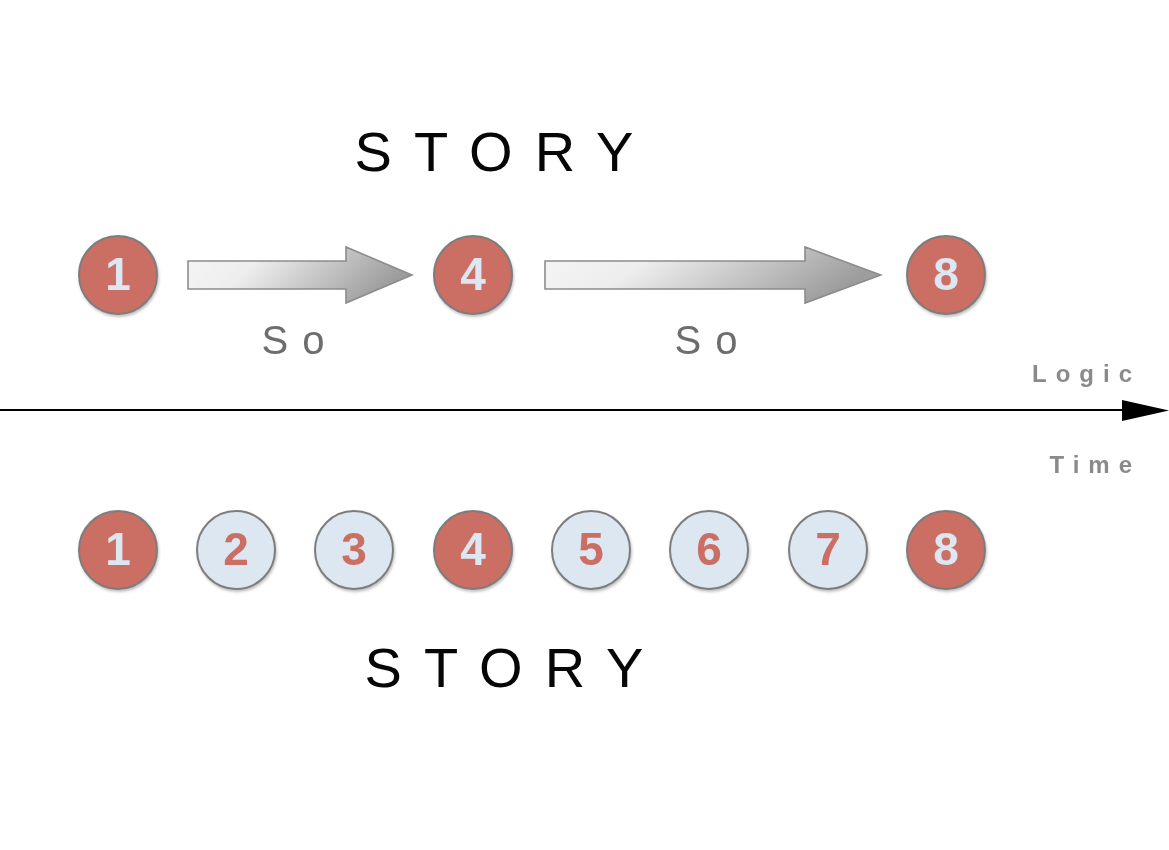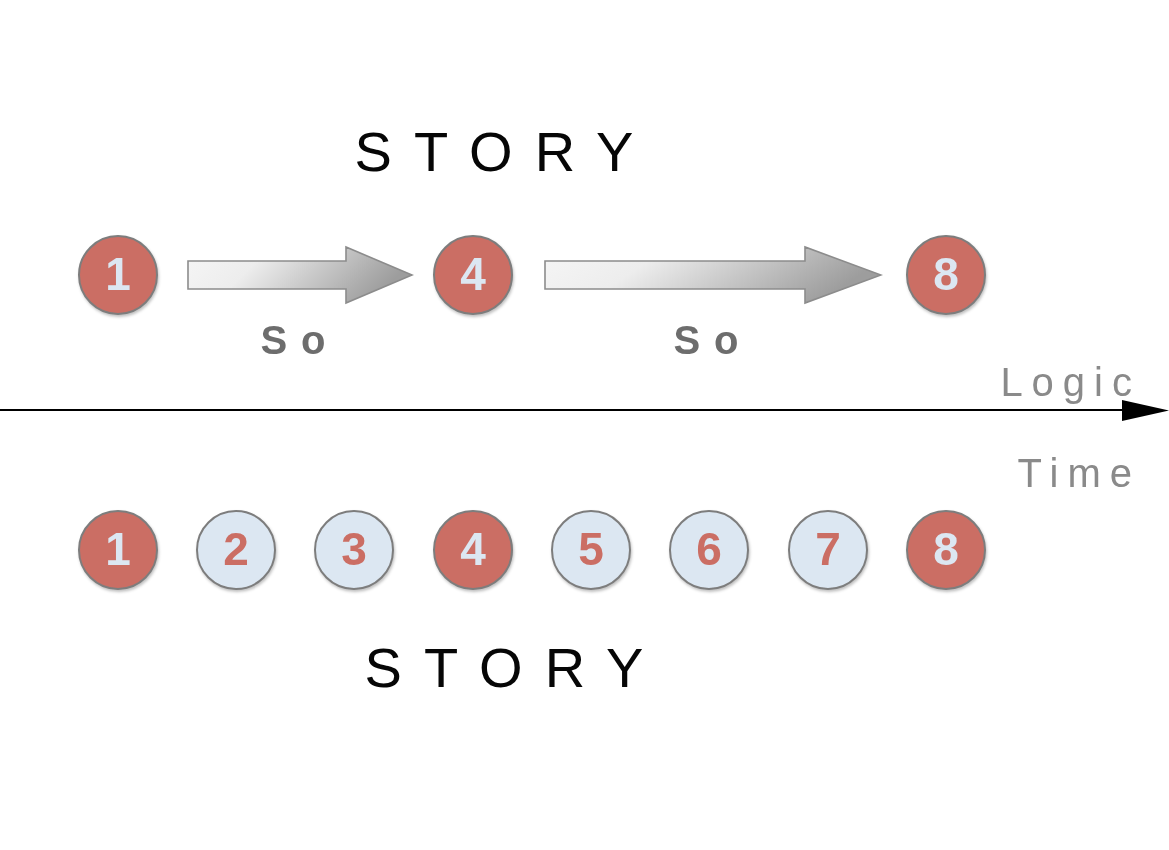--- a/index.html
+++ b/index.html
@@ -76,43 +76,43 @@
     position: absolute;
     height: 60px;
   }
   .block-arrow svg { display: block; width: 100%; height: 100%; }
 
   
   .so-label {
     position: absolute;
     font-family: "Liberation Sans", sans-serif;
     font-size: 40px;
-    font-weight: 700;
+    font-weight: 400;
     color: #6d6d6d;
     letter-spacing: 14px;
     white-space: nowrap;
     line-height: 1;
     text-align: center;
   }
 
   
   #axis {
     position: absolute;
     left: 0;
     top: 392px;
     width: 1169px;
     height: 36px;
   }
   #axis svg { display: block; width: 100%; height: 100%; }
 
   .axis-label {
     position: absolute;
     font-family: "Liberation Sans", sans-serif;
-    font-size: 40px;
-    font-weight: 400;
+    font-size: 24px;
+    font-weight: 700;
     color: #8a8a8a;
     letter-spacing: 9px;
     white-space: nowrap;
     line-height: 1;
   }
   #logic-label { right: 28px; top: 362px; }
   #time-label  { right: 28px; top: 432px; margin-top: 21px; }
 </style>
 </head>
 <body>

